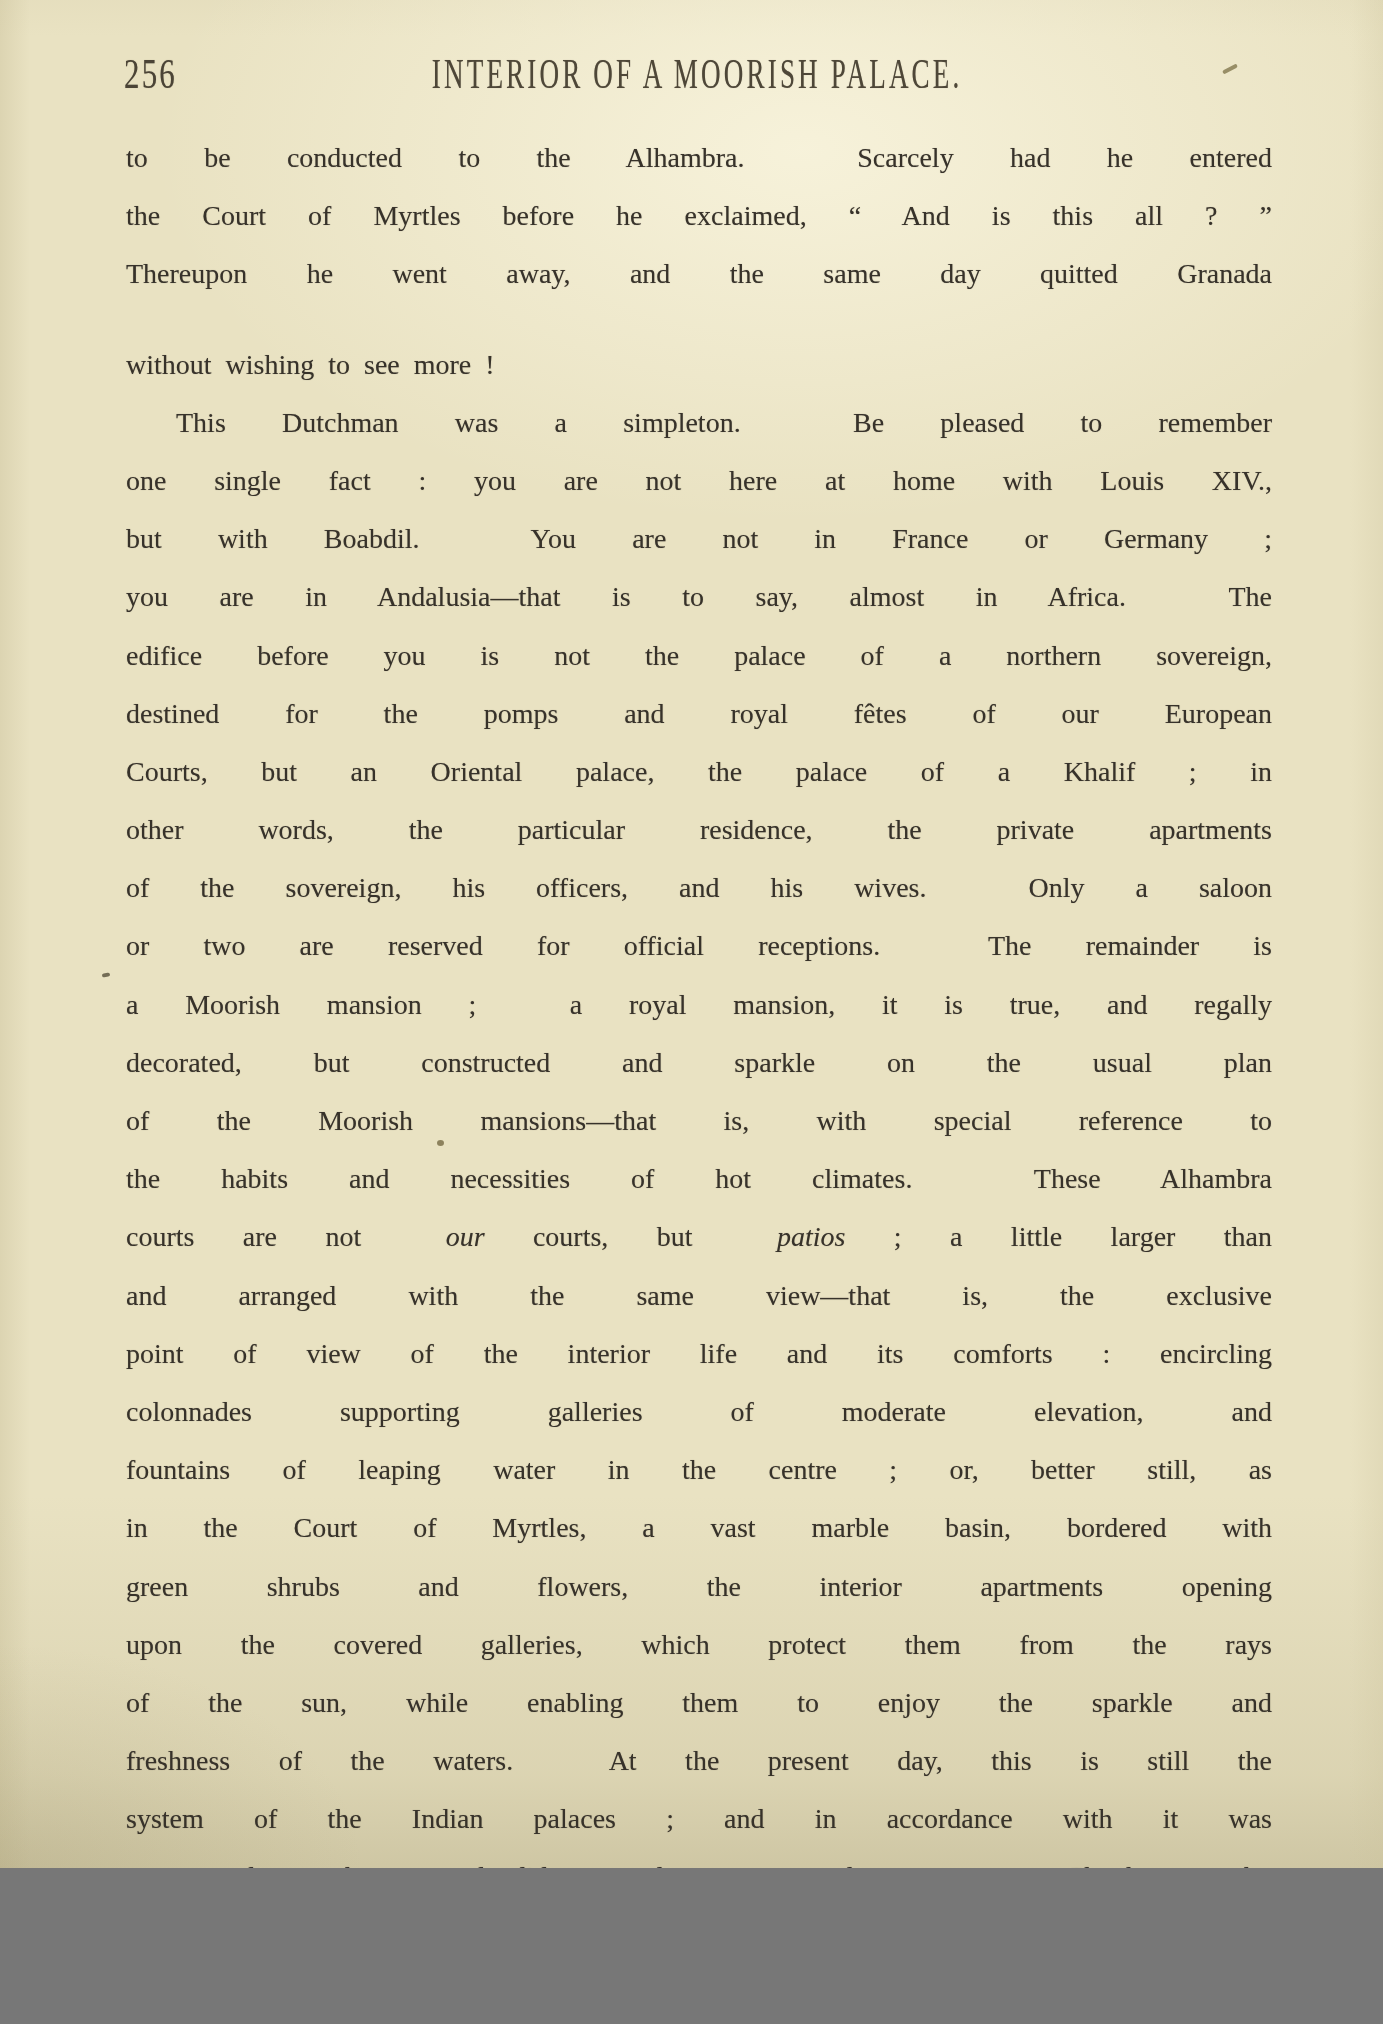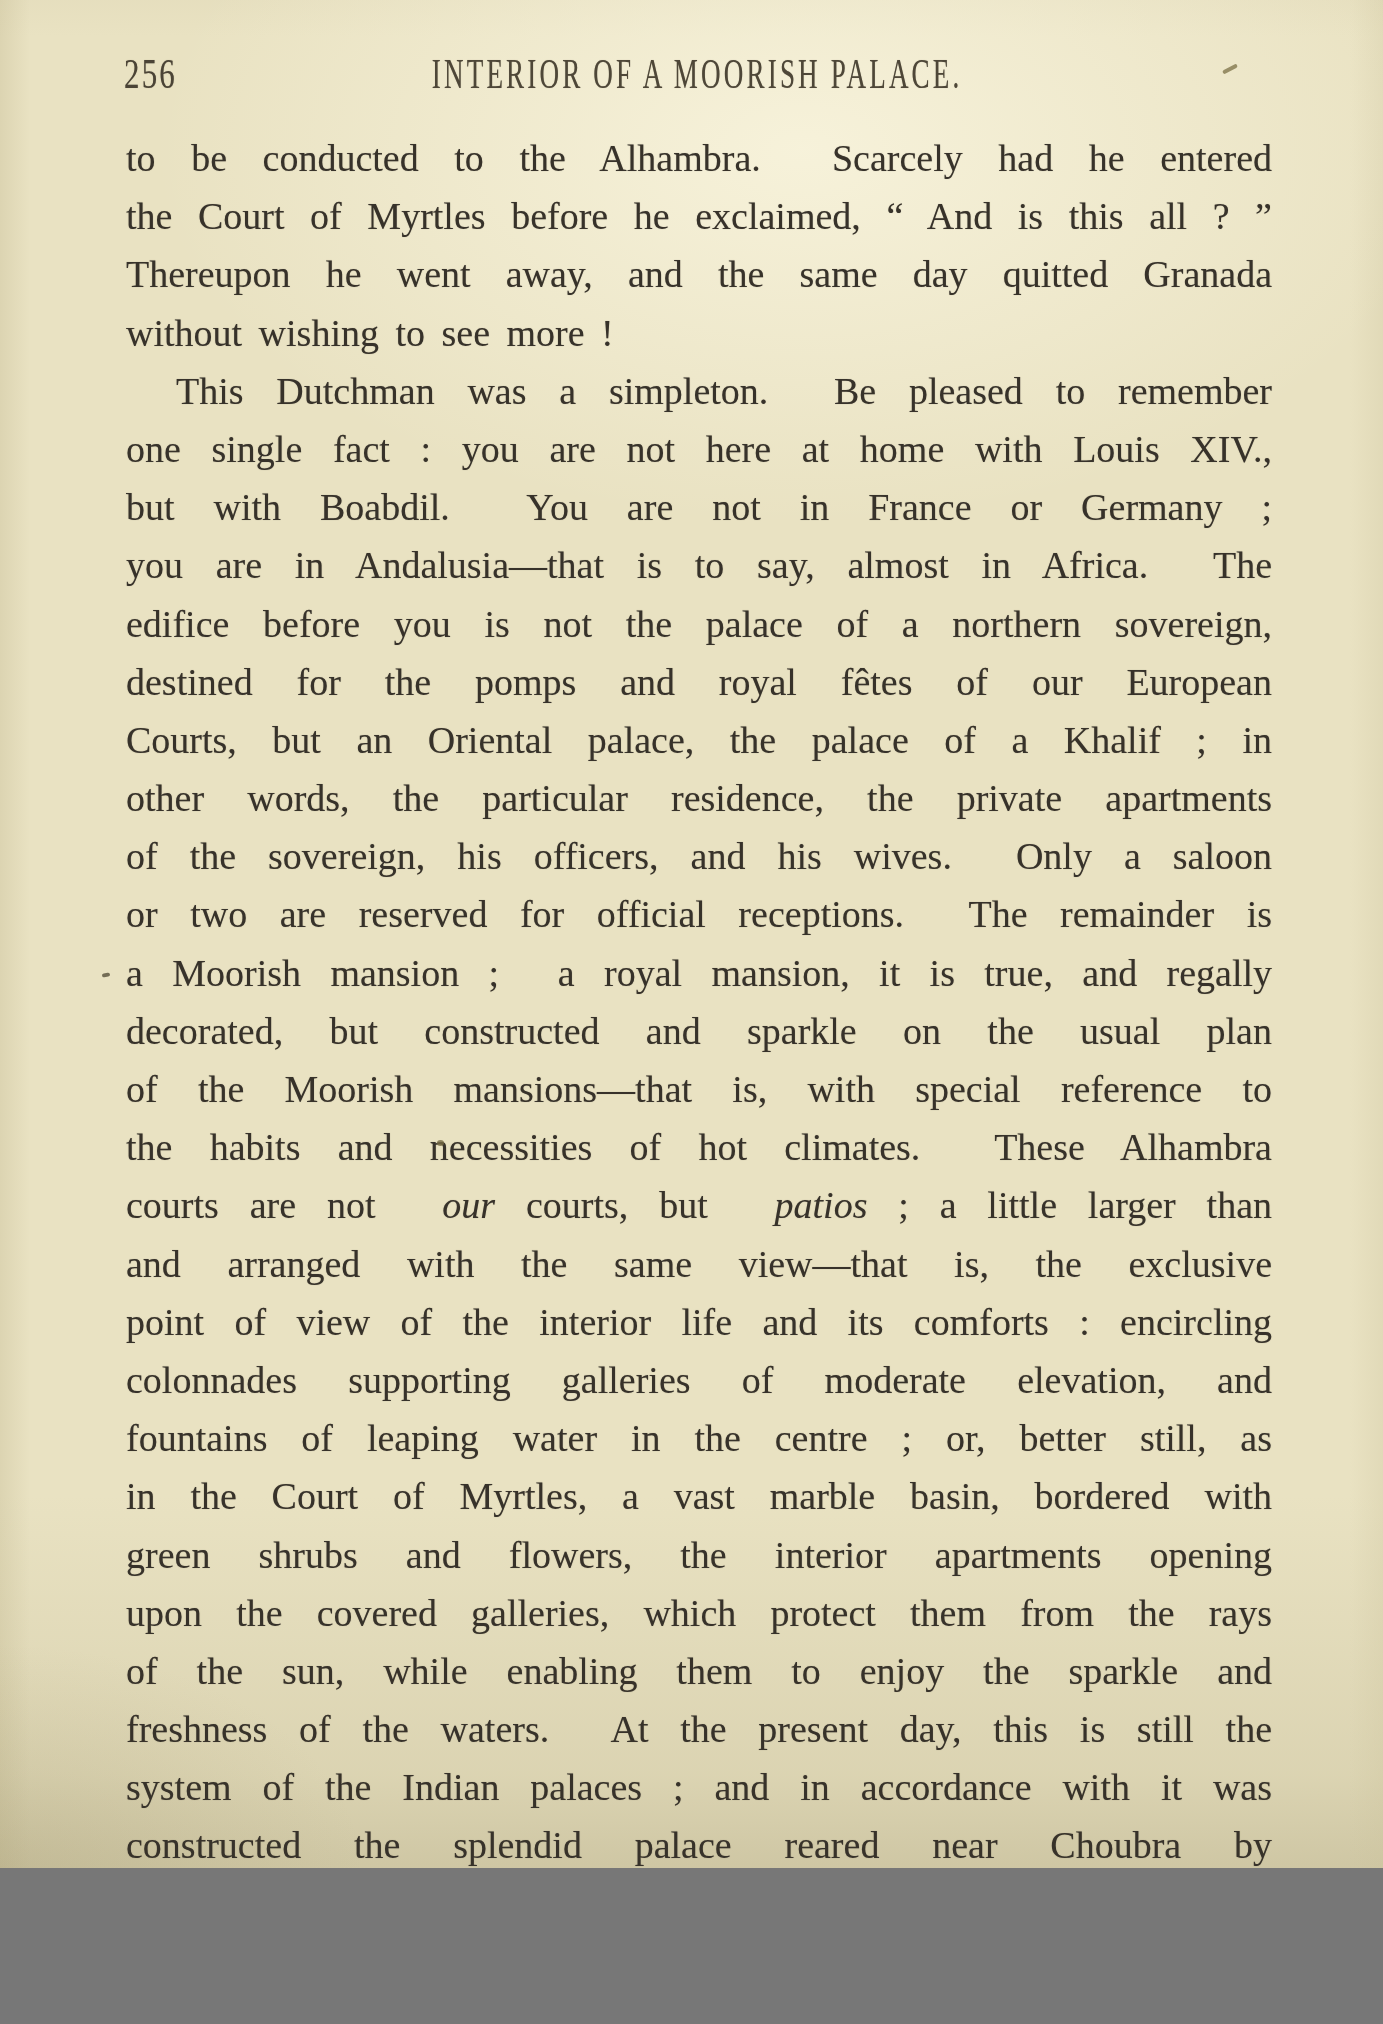--- a/index.html
+++ b/index.html
@@ -45,34 +45,35 @@
     transform: scaleX(0.63);
     transform-origin: 50% 50%;
     text-shadow: 0 0 1px rgba(78,71,56,0.4);
   }
   .body-text {
     position: absolute;
     left: 126px;
     top: 129px;
     width: 1146px;
     color: #37322a;
-    font-size: 38px;
+    font-size: 28px;
     text-shadow: 0 0 1px rgba(55,50,40,0.35);
   }
   .line {
     height: 58.2px;
     line-height: 58.2px;
     text-align: justify;
     text-align-last: justify;
     text-justify: inter-word;
     white-space: normal;
   }
   .line.no-just {
     text-align-last: left;
     word-spacing: 7px;
+    margin-top: 32px;
   }
   .line.indent { text-indent: 50px; }
   .it { font-style: italic; margin-left: 36px; }
   .speck { position: absolute; }
   .speck-pen {
     left: 1222px; top: 67px; width: 16px; height: 4px;
     background: rgba(130,120,78,0.8); border-radius: 2px;
     transform: rotate(-28deg);
   }
   .speck-margin {

